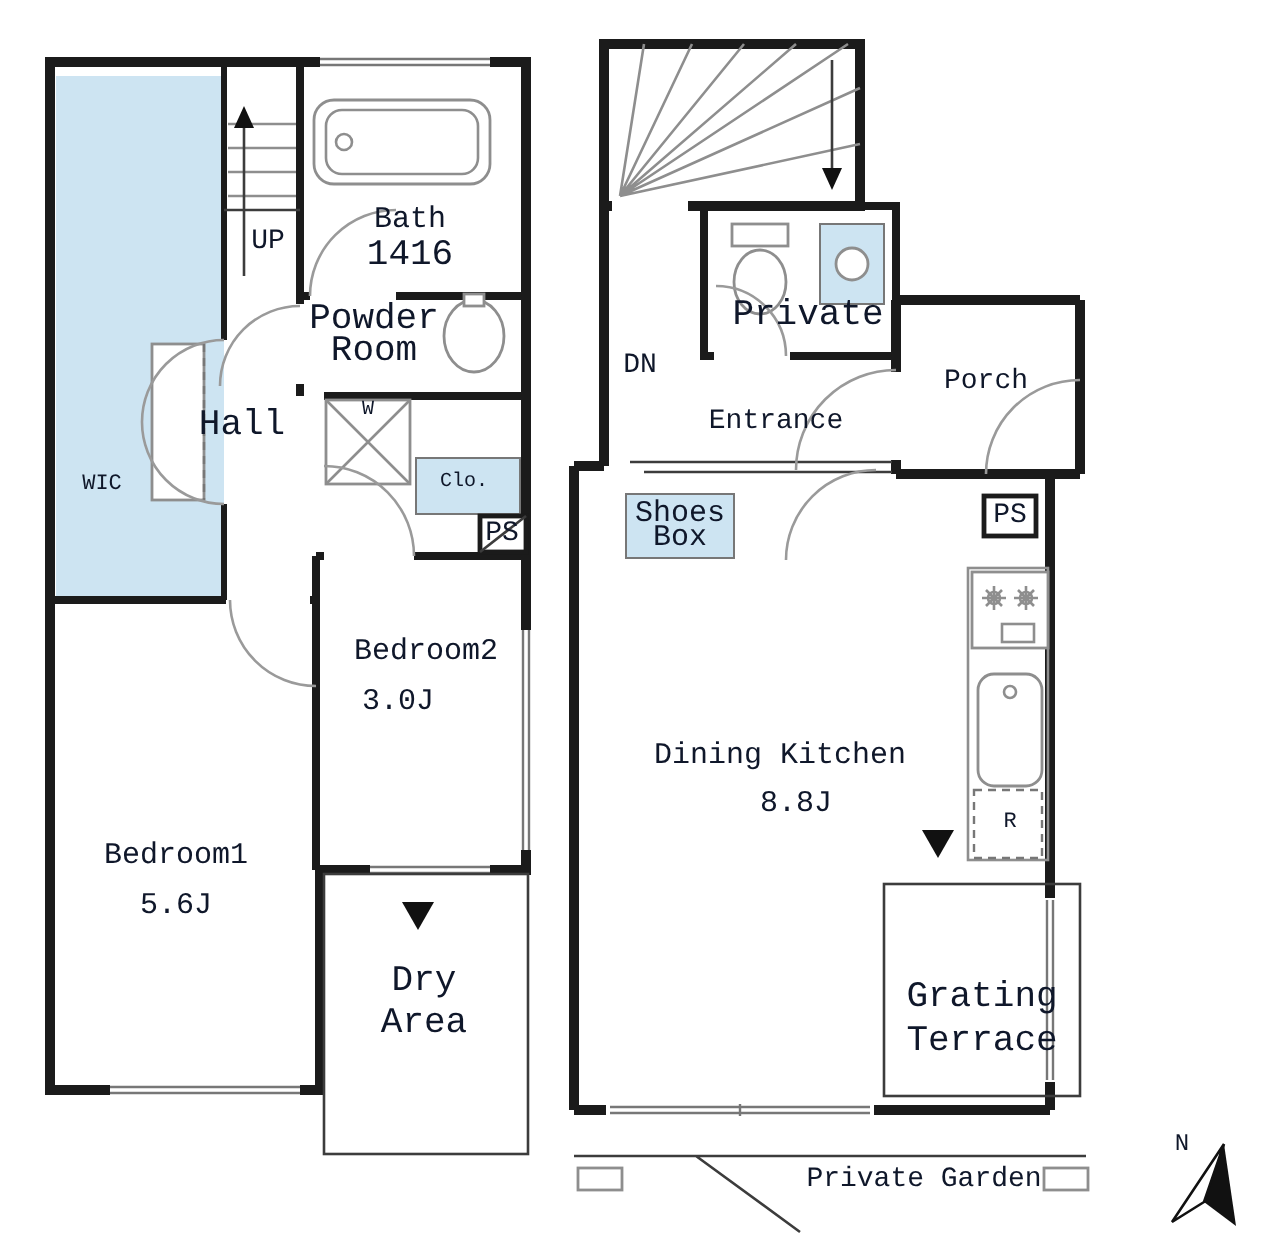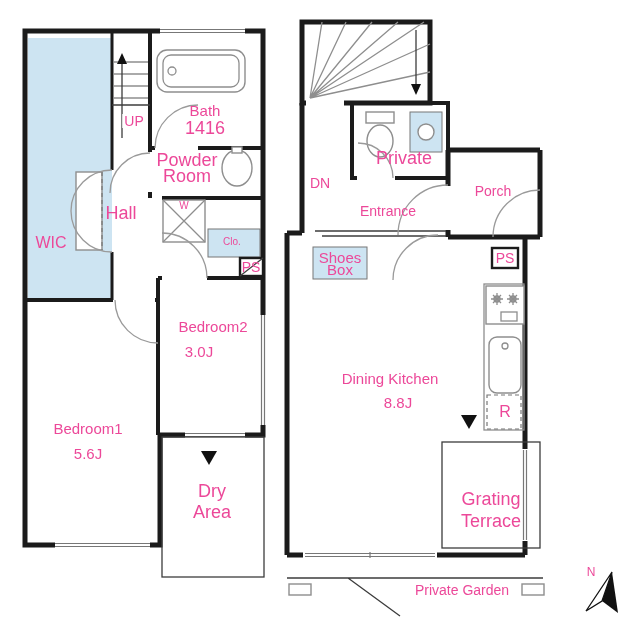--- a/index.html
+++ b/index.html
@@ -1,35 +1,35 @@
 <!DOCTYPE html>
 <html style="--wall: #1b1b1b; --water: #cde4f2; --fixture: #8e8e8e;"><head>
 <meta charset="utf-8">
 <style>
   html,body{margin:0;padding:0;background:#fff;}
   #plan{position:relative;width:640px;height:617px;background:#fff;overflow:hidden;
-        font-family:Liberation Sans, sans-serif;color:#ec4899;}
+        font-family:Liberation Mono, monospace;color:#0f172a;}
   svg{position:absolute;left:0;top:0;}
   .wall{stroke:var(--wall,#1b1b1b);fill:none;stroke-width:5;}
   .wall4{stroke:var(--wall,#1b1b1b);fill:none;stroke-width:4;}
   .wall3{stroke:var(--wall,#1b1b1b);fill:none;stroke-width:3;}
   .wall2{stroke:var(--wall,#1b1b1b);fill:#fff;stroke-width:2.4;}
   .thin{stroke:#3c3c3c;fill:none;stroke-width:1.3;}
   .fix{stroke:var(--fixture,#8e8e8e);fill:#fff;stroke-width:1.4;}
   .fixl{stroke:var(--fixture,#8e8e8e);fill:none;stroke-width:1.3;}
   .arc{stroke:#9a9a9a;fill:none;stroke-width:1.3;}
   .blue{fill:var(--water,#cde4f2);stroke:none;}
   .blueb{fill:var(--water,#cde4f2);stroke:#777;stroke-width:1;}
   .dash{stroke:#777;stroke-width:1.2;stroke-dasharray:4 3;fill:none;}
   .win{fill:#fff;stroke:none;}
   .winl{stroke:#777;stroke-width:1.2;fill:none;}
   .blk{fill:#111;stroke:none;}
   .lbl{position:absolute;transform:translate(-50%,-50%);white-space:nowrap;line-height:1;}
   .s15{font-size:15px;} .s14{font-size:14px;} .s13{font-size:18px;} .s12{font-size:12px;}
-  .s11{font-size:16px;} .s10{font-size:10px;} .s9{font-size:15px;} .s8{font-size:14px;text-align:center;}
+  .s11{font-size:11px;} .s10{font-size:10px;} .s9{font-size:15px;} .s8{font-size:14px;text-align:center;}
   .chip{background:#fff;padding:0 2px;}
 </style>
 </head>
 <body>
 
 <div id="plan">
 
 <svg width="640" height="617" viewBox="0 0 640 617">
 
   <g>

